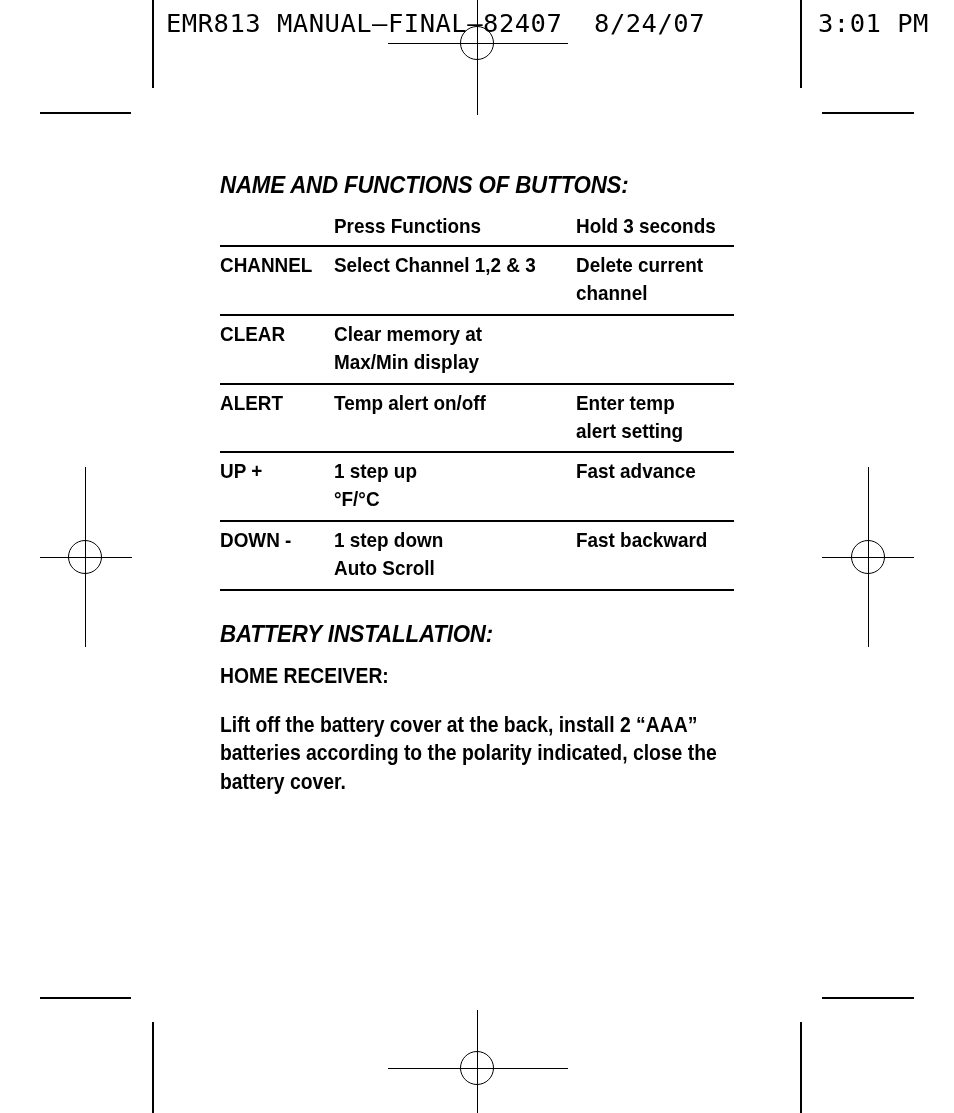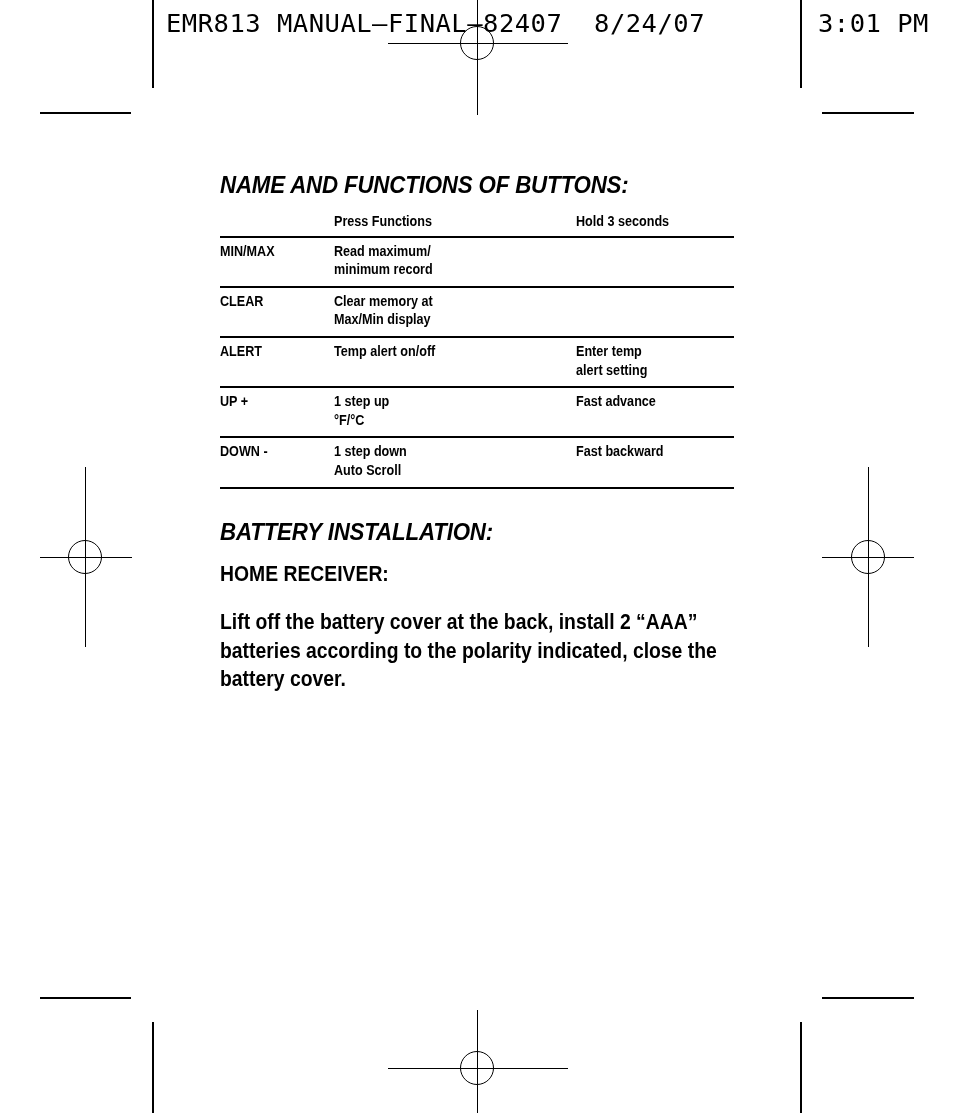--- a/index.html
+++ b/index.html
@@ -113,21 +113,21 @@
   table.fn-table col.c1 { width: 114px; }
   table.fn-table col.c2 { width: 242px; }
   table.fn-table col.c3 { width: 158px; }
 
   table.fn-table th,
   table.fn-table td {
     text-align: left;
     vertical-align: top;
     padding: 0;
     font-weight: bold;
-    font-size: 14px;
+    font-size: 21px;
     line-height: 1.33;
     color: #000;
   }
   table.fn-table th > span,
   table.fn-table td > span {
     display: block;
     transform: scaleX(0.90);
     transform-origin: left top;
     width: 111%;
     white-space: pre-line;
@@ -230,28 +230,28 @@
               <span>Press Functions</span>
             </th>
           <th>
               <span>Hold 3 seconds</span>
             </th>
         </tr>
       </thead>
       <tbody id="fn-table-body">
           <tr>
             <td>
-              <span>MIN/MAX</span>
-            </td>
-            <td>
-              <span>Read maximum/
-minimum record</span>
-            </td>
-            <td>
-              <span></span>
+              <span>CHANNEL</span>
+            </td>
+            <td>
+              <span>Select Channel 1,2 &amp; 3</span>
+            </td>
+            <td>
+              <span>Delete current
+channel</span>
             </td>
           </tr>
           <tr>
             <td>
               <span>CLEAR</span>
             </td>
             <td>
               <span>Clear memory at
 Max/Min display</span>
             </td>

